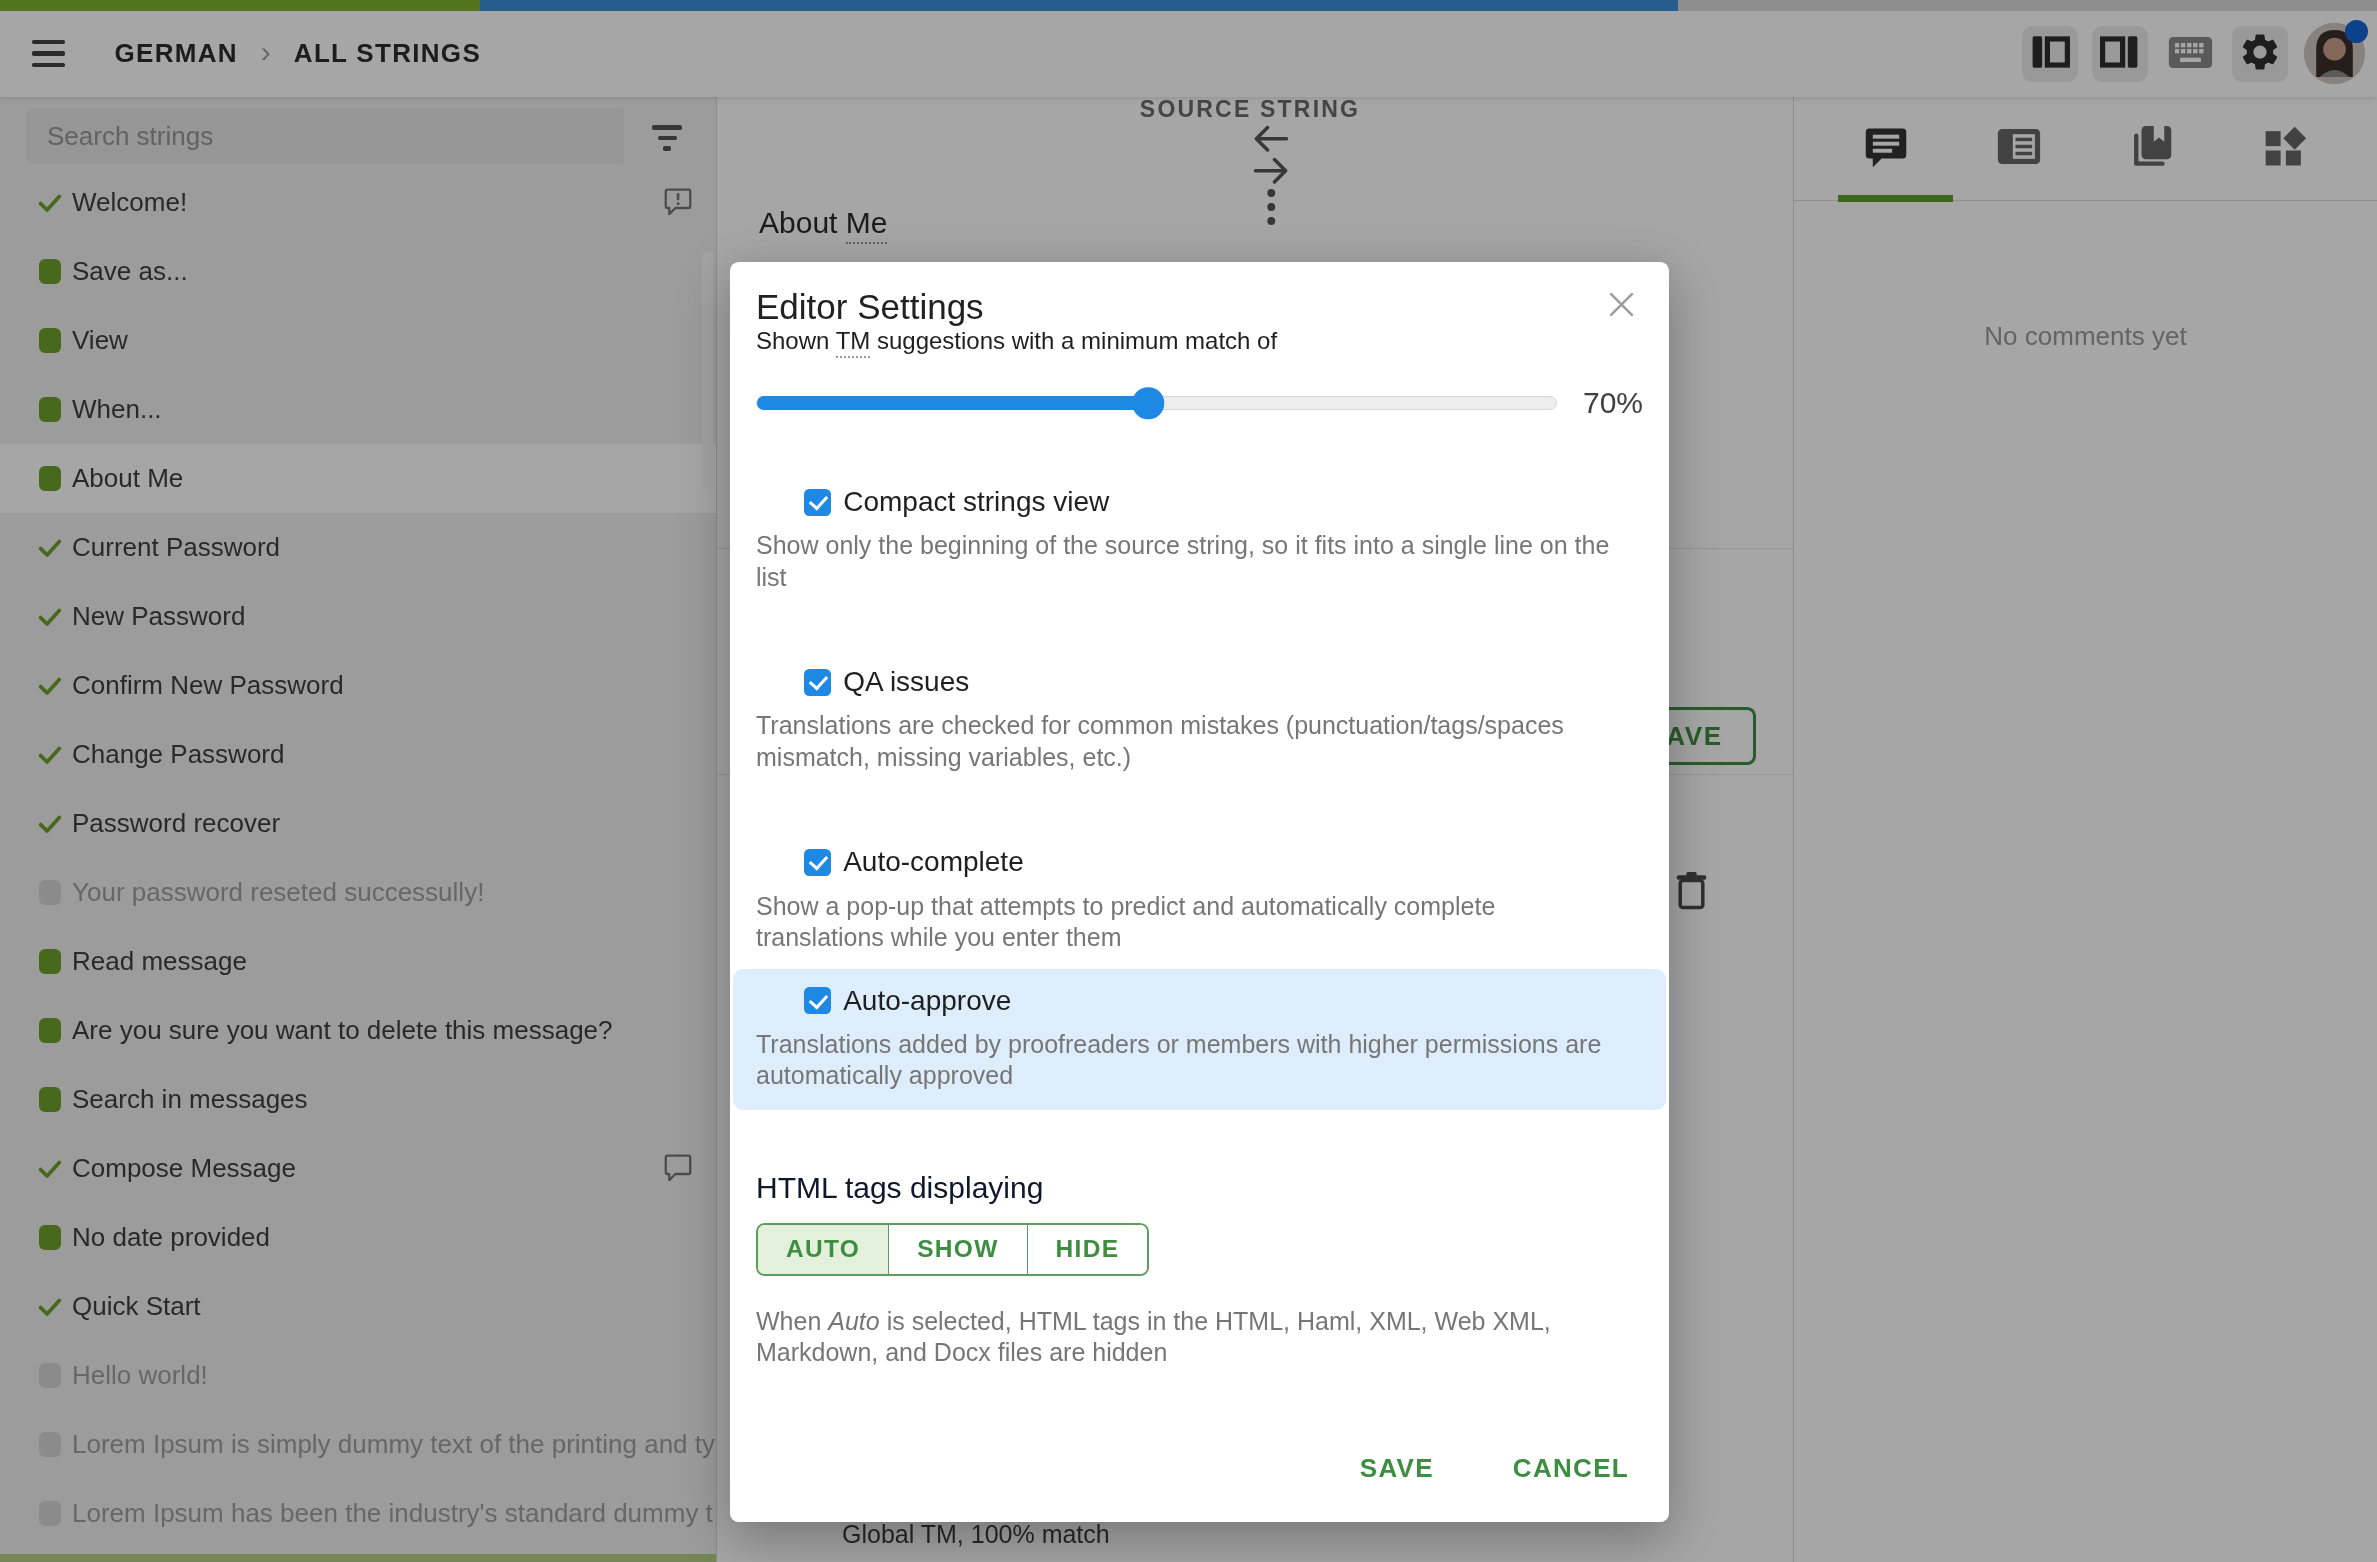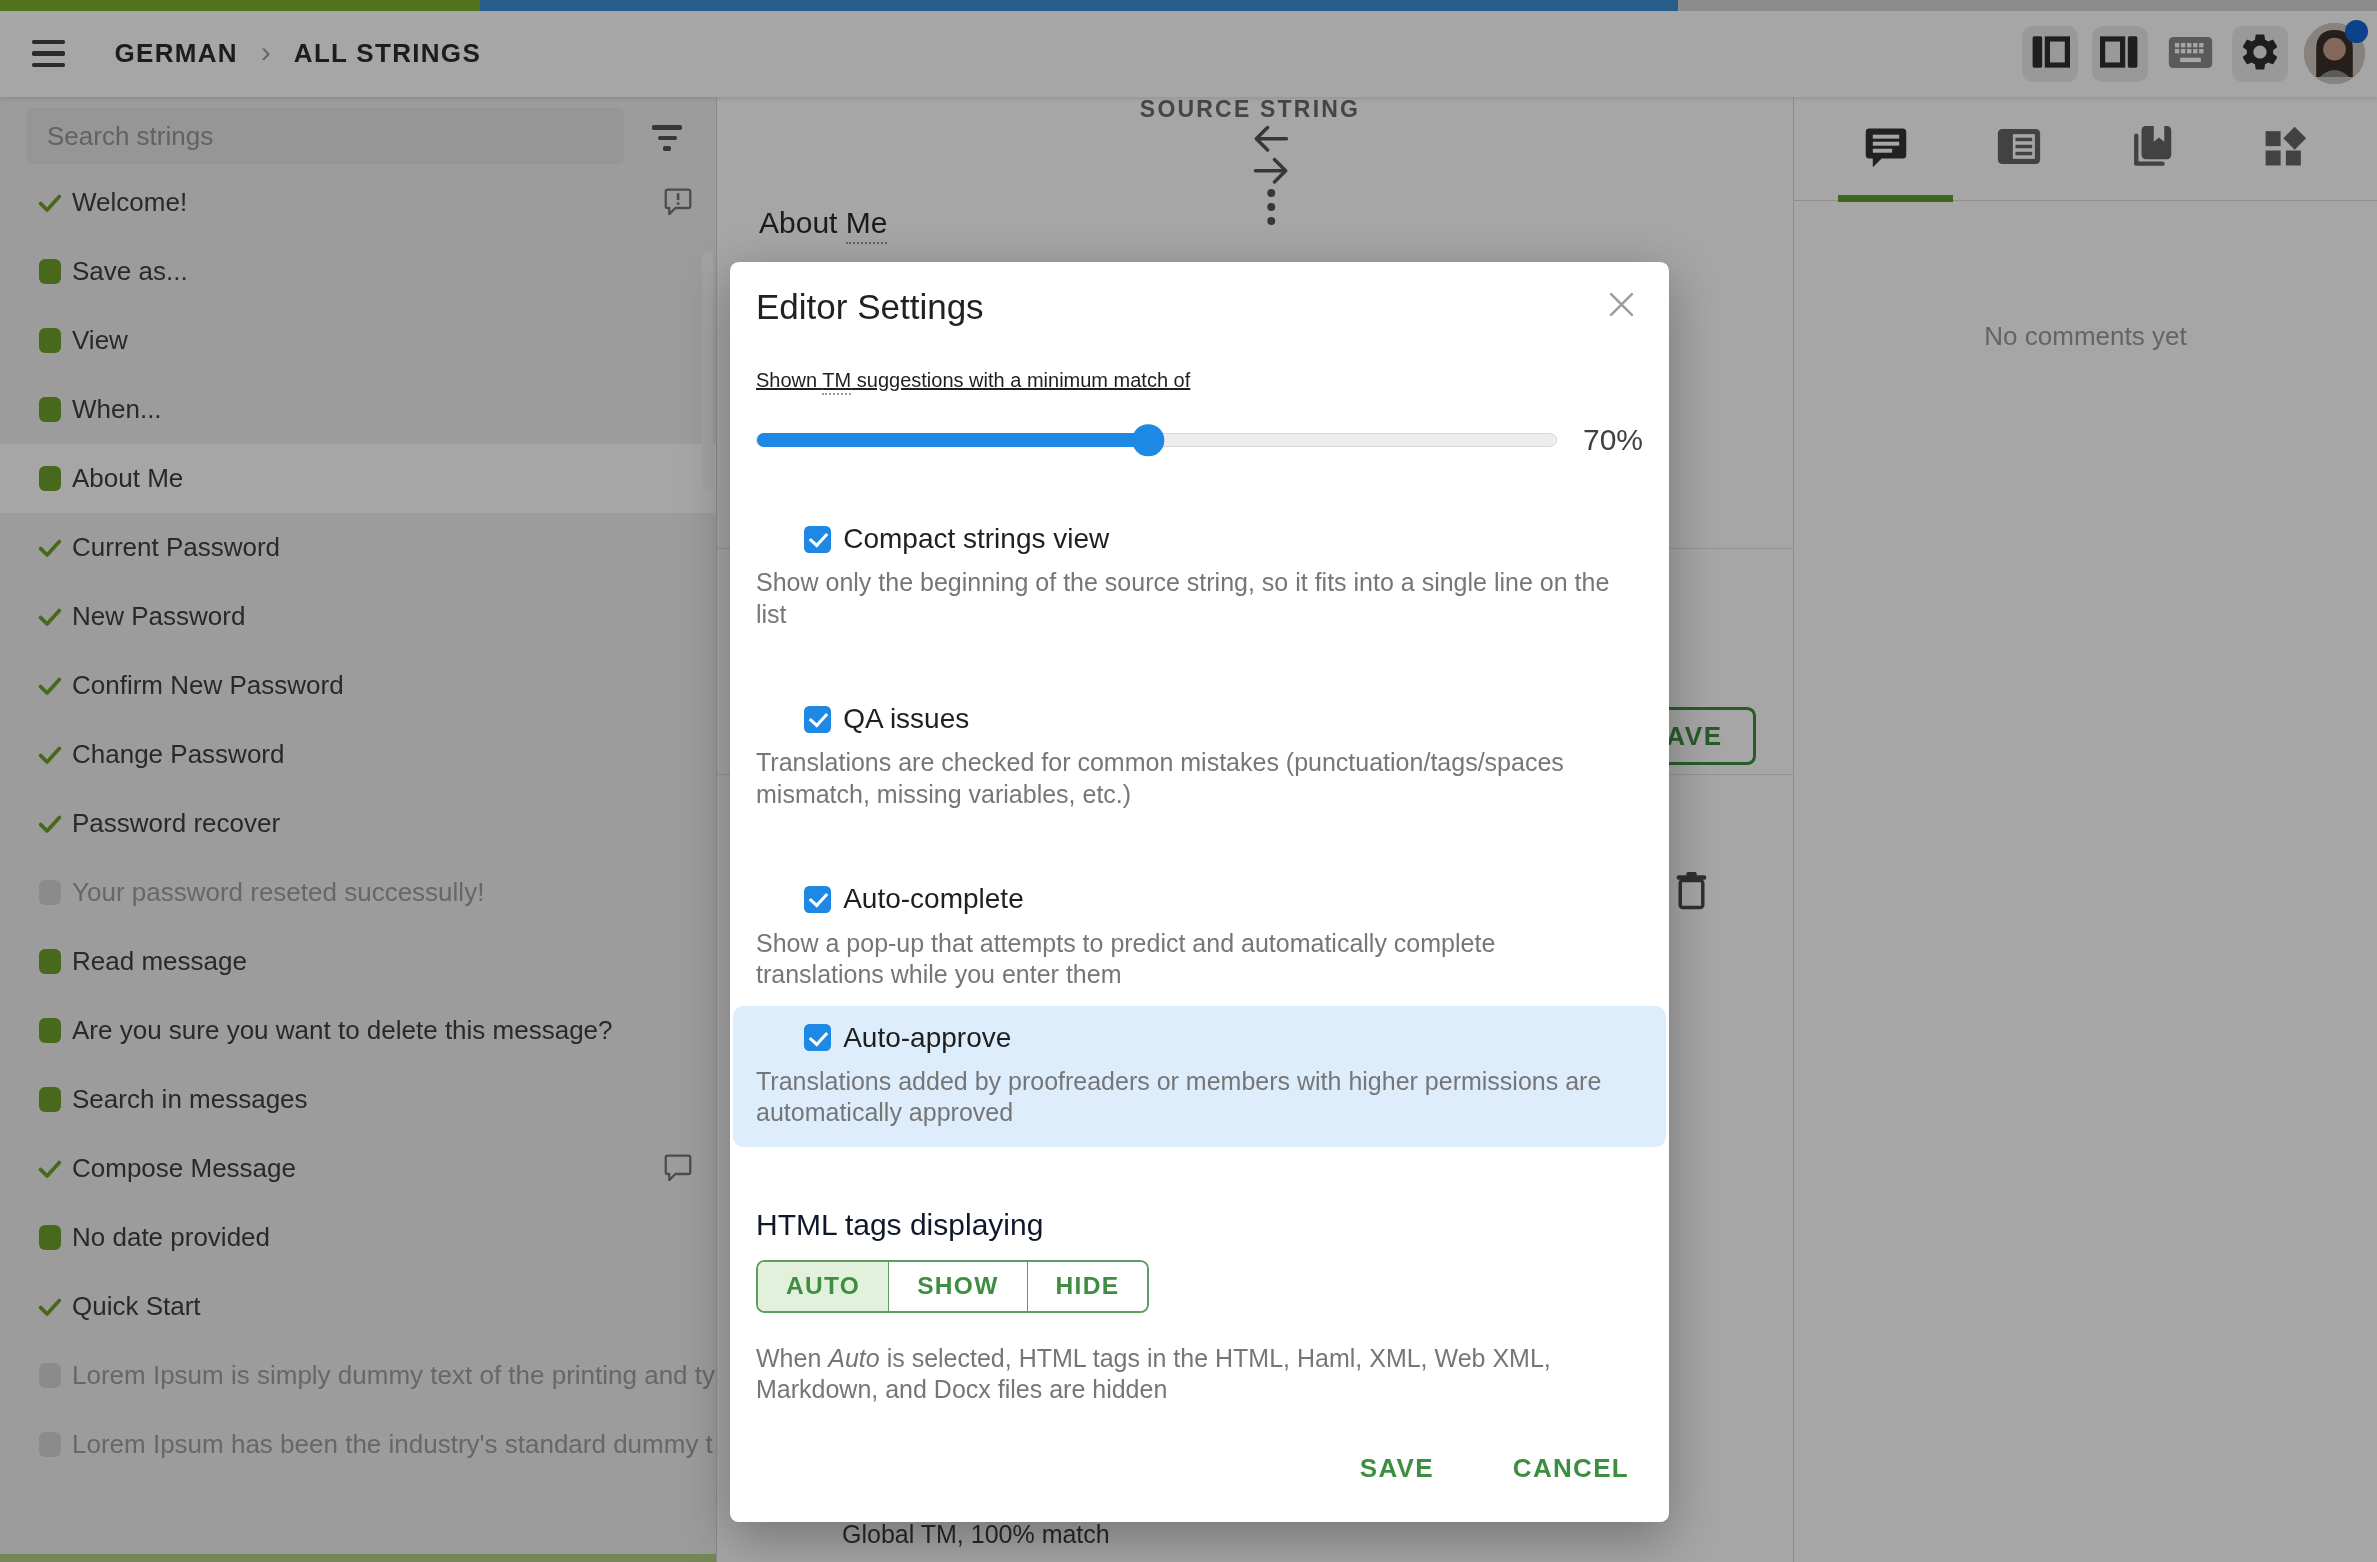--- a/index.html
+++ b/index.html
@@ -77,21 +77,21 @@
 
   
   .overlay { position:absolute; inset:0; background:rgba(0,0,0,0.35); z-index:40; }
 
   
   .modal { position:absolute; left:730px; top:262px; width:939px; height:1260px; background:#fff;
            border-radius:8.7px; z-index:50; box-shadow:0 15.7px 52px rgba(0,0,0,0.30); padding:24.5px 26px 0 26px; }
   .modal-title-row { display:flex; align-items:flex-start; }
   .modal-title { font-size:35px; color:#212121; }
   .modal-close { margin-left:auto; margin-right:5.2px; margin-top:1.7px; cursor:pointer; }
-  .tm-sentence { margin-top:42px; font-size:20px; color:#1f1f1f;text-decoration:underline; }
+  .tm-sentence { font-size:24px; color:#1f1f1f; }
   .slider-row { margin-top:31.5px; display:flex; align-items:center; }
   .slider-track { position:relative; width:808px; height:14px; background:#ededed; border:0.9px solid #d7d7d7; border-radius:7px; cursor:pointer; }
   .slider-fill { position:absolute; left:0; top:-0.9px; height:14px; background:#1e88e5; border-radius:7px; }
   .slider-thumb { position:absolute; top:50%; transform:translate(-50%,-50%); width:31.5px; height:31.5px; border-radius:50%; background:#1e88e5; }
   .slider-value { margin-left:26px; font-size:30px; color:#404040; }
 
   .opt { margin-top:73px; }
   .opt-first { margin-top:66px; }
   .opt-label-row { display:flex; align-items:center;padding-left:48px; }
   .cb { position:relative; width:27px; height:27px; border-radius:5.2px; background:#1e88e5; flex:none; cursor:pointer; }
@@ -325,20 +325,26 @@
             <svg viewBox="0 0 24 24" width="28" height="28">
               <path d="M4 12.5 L9.5 18 L20 6.5" fill="none" stroke="#6fa02c" stroke-width="3.2" stroke-linecap="round" stroke-linejoin="round"></path>
             </svg>
           </span>
           <span class="lbl">Quick Start</span>
         </div>
         <div class="row">
           <span class="st">
             <span class="sq gray"></span>
           </span>
+          <span class="lbl muted">Hello world!</span>
+        </div>
+        <div class="row">
+          <span class="st">
+            <span class="sq gray"></span>
+          </span>
           <span class="lbl muted">Lorem Ipsum is simply dummy text of the printing and ty…</span>
         </div>
         <div class="row">
           <span class="st">
             <span class="sq gray"></span>
           </span>
           <span class="lbl muted">Lorem Ipsum has been the industry's standard dummy t…</span>
         </div>
       </div>
     <div class="side-scrollbar"></div>

